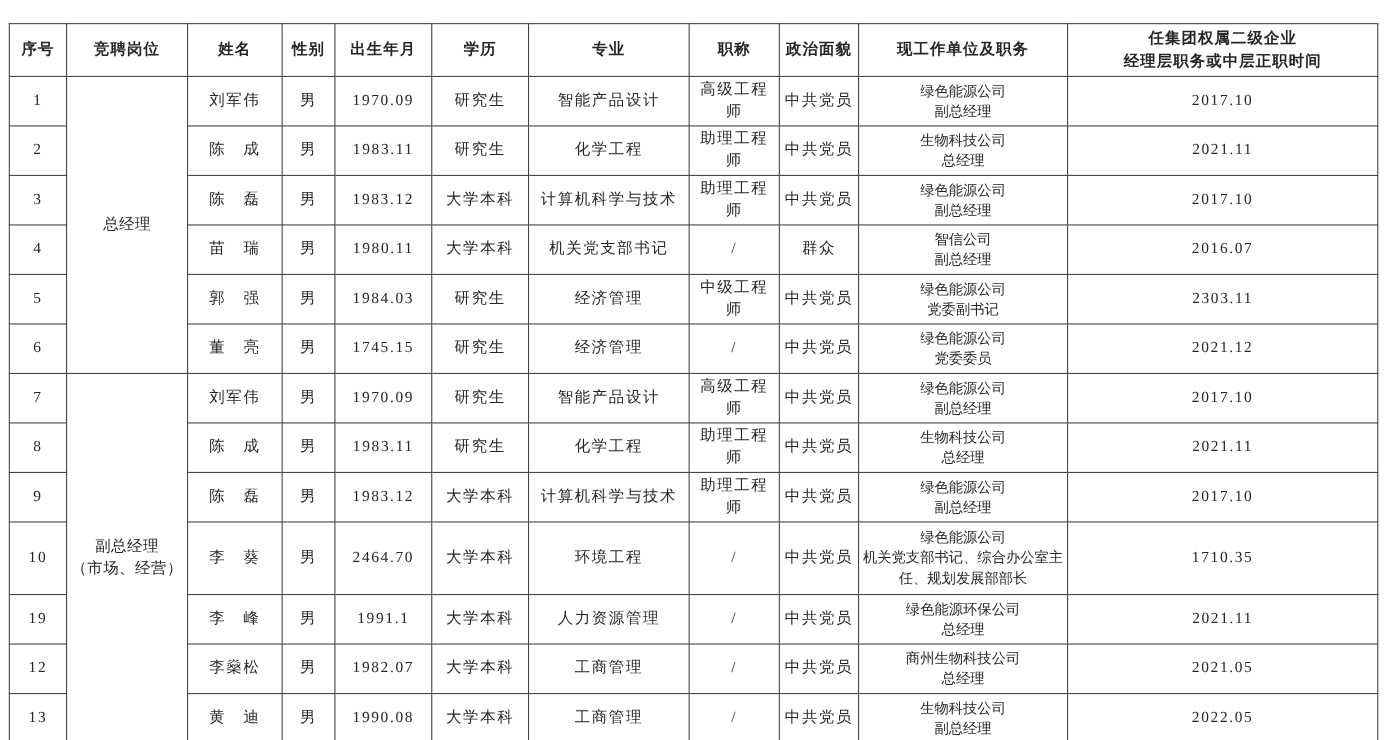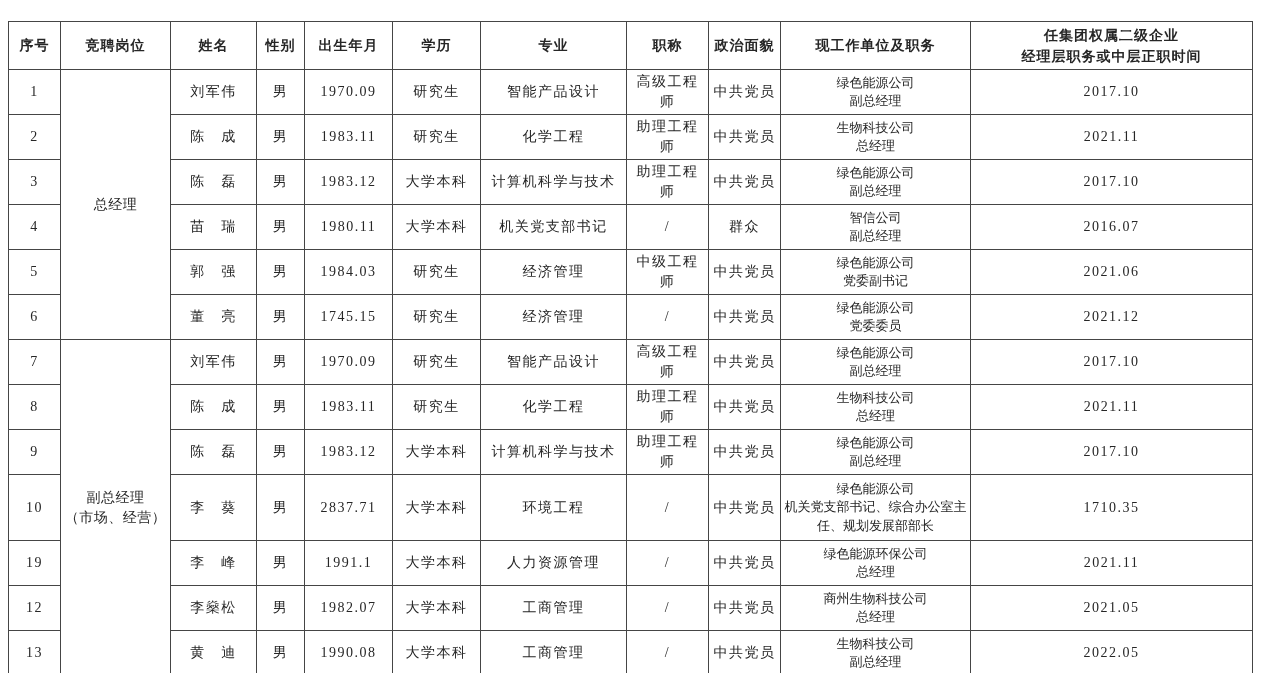--- a/index.html
+++ b/index.html
@@ -150,21 +150,21 @@
           <td>男</td>
           <td>1984.03</td>
           <td>研究生</td>
           <td>经济管理</td>
           <td>中级工程师</td>
           <td>中共党员</td>
           <td class="unit-cell">
             <div>绿色能源公司</div>
             <div>党委副书记</div>
           </td>
-          <td>2021.06</td>
+          <td>2303.11</td>
         </tr>
         <tr>
           <td>6</td>
           <td>董　亮</td>
           <td>男</td>
           <td>1745.15</td>
           <td>研究生</td>
           <td>经济管理</td>
           <td>/</td>
           <td>中共党员</td>
@@ -218,21 +218,21 @@
           <td class="unit-cell">
             <div>绿色能源公司</div>
             <div>副总经理</div>
           </td>
           <td>2017.10</td>
         </tr>
         <tr class="tall">
           <td>10</td>
           <td>李　葵</td>
           <td>男</td>
-          <td>2837.71</td>
+          <td>2464.70</td>
           <td>大学本科</td>
           <td>环境工程</td>
           <td>/</td>
           <td>中共党员</td>
           <td class="unit-cell">
             <div>绿色能源公司</div>
             <div>机关党支部书记、综合办公室主任、规划发展部部长</div>
           </td>
           <td>1710.35</td>
         </tr>

